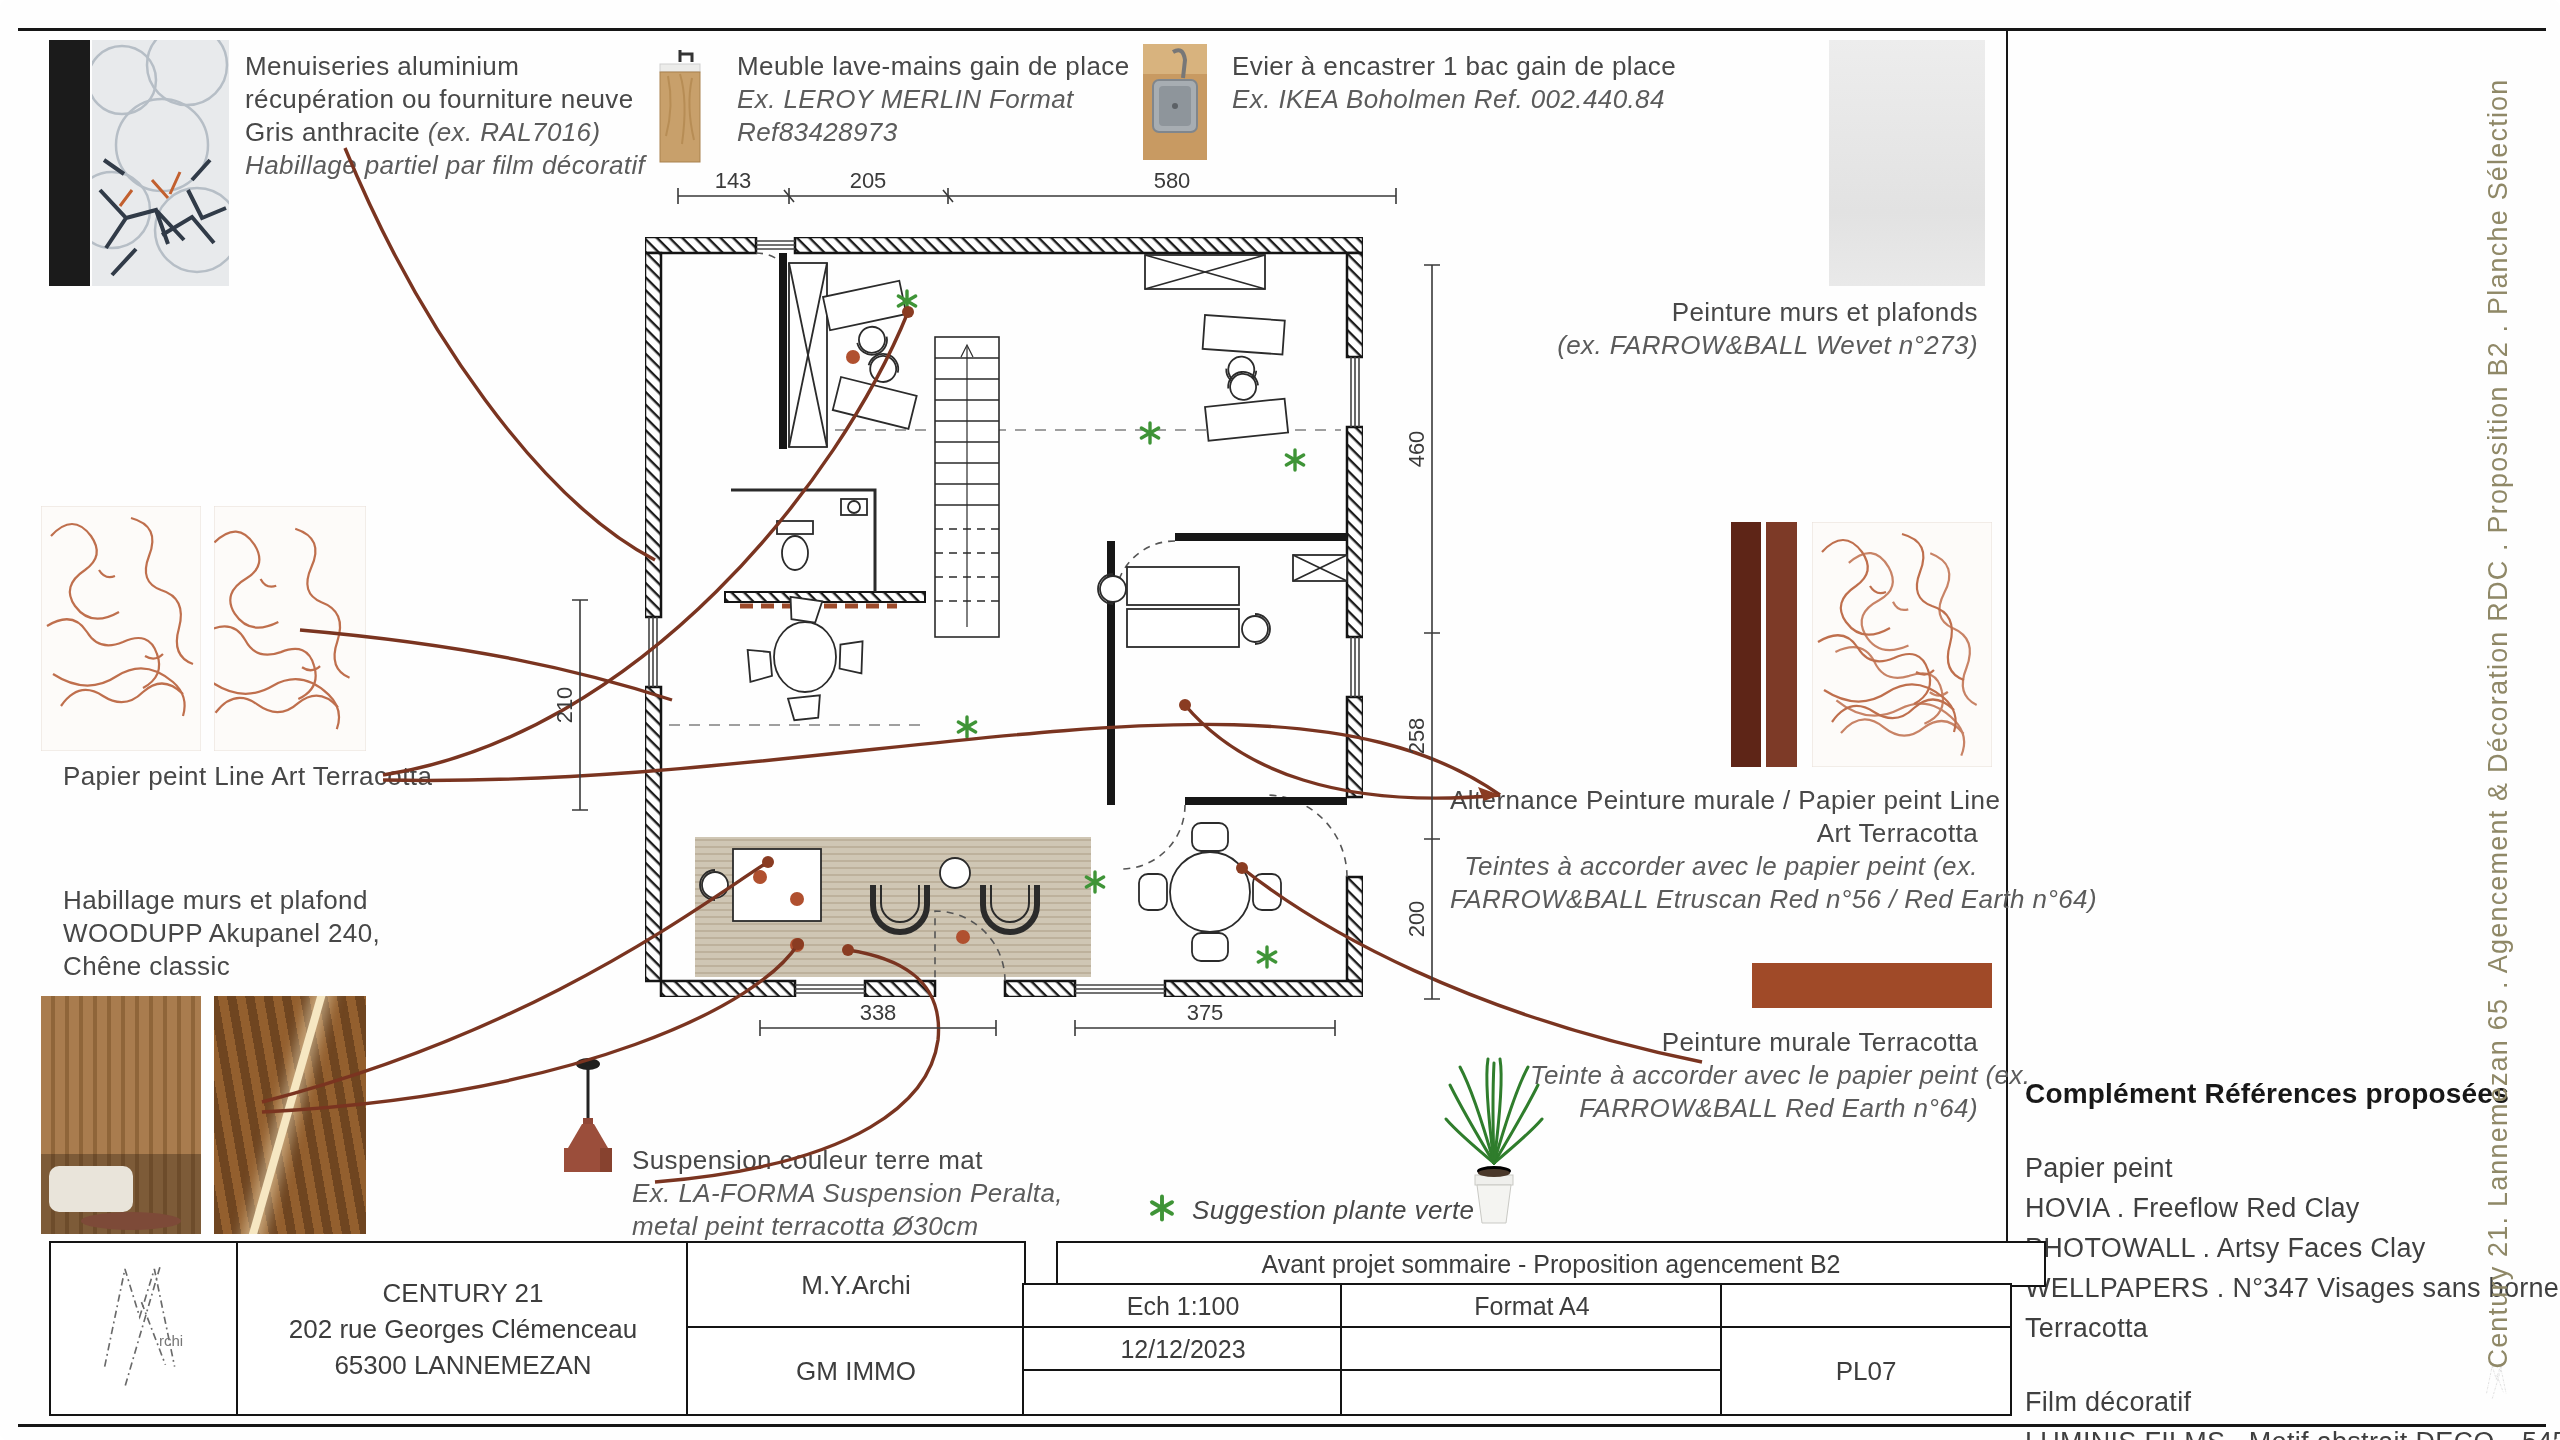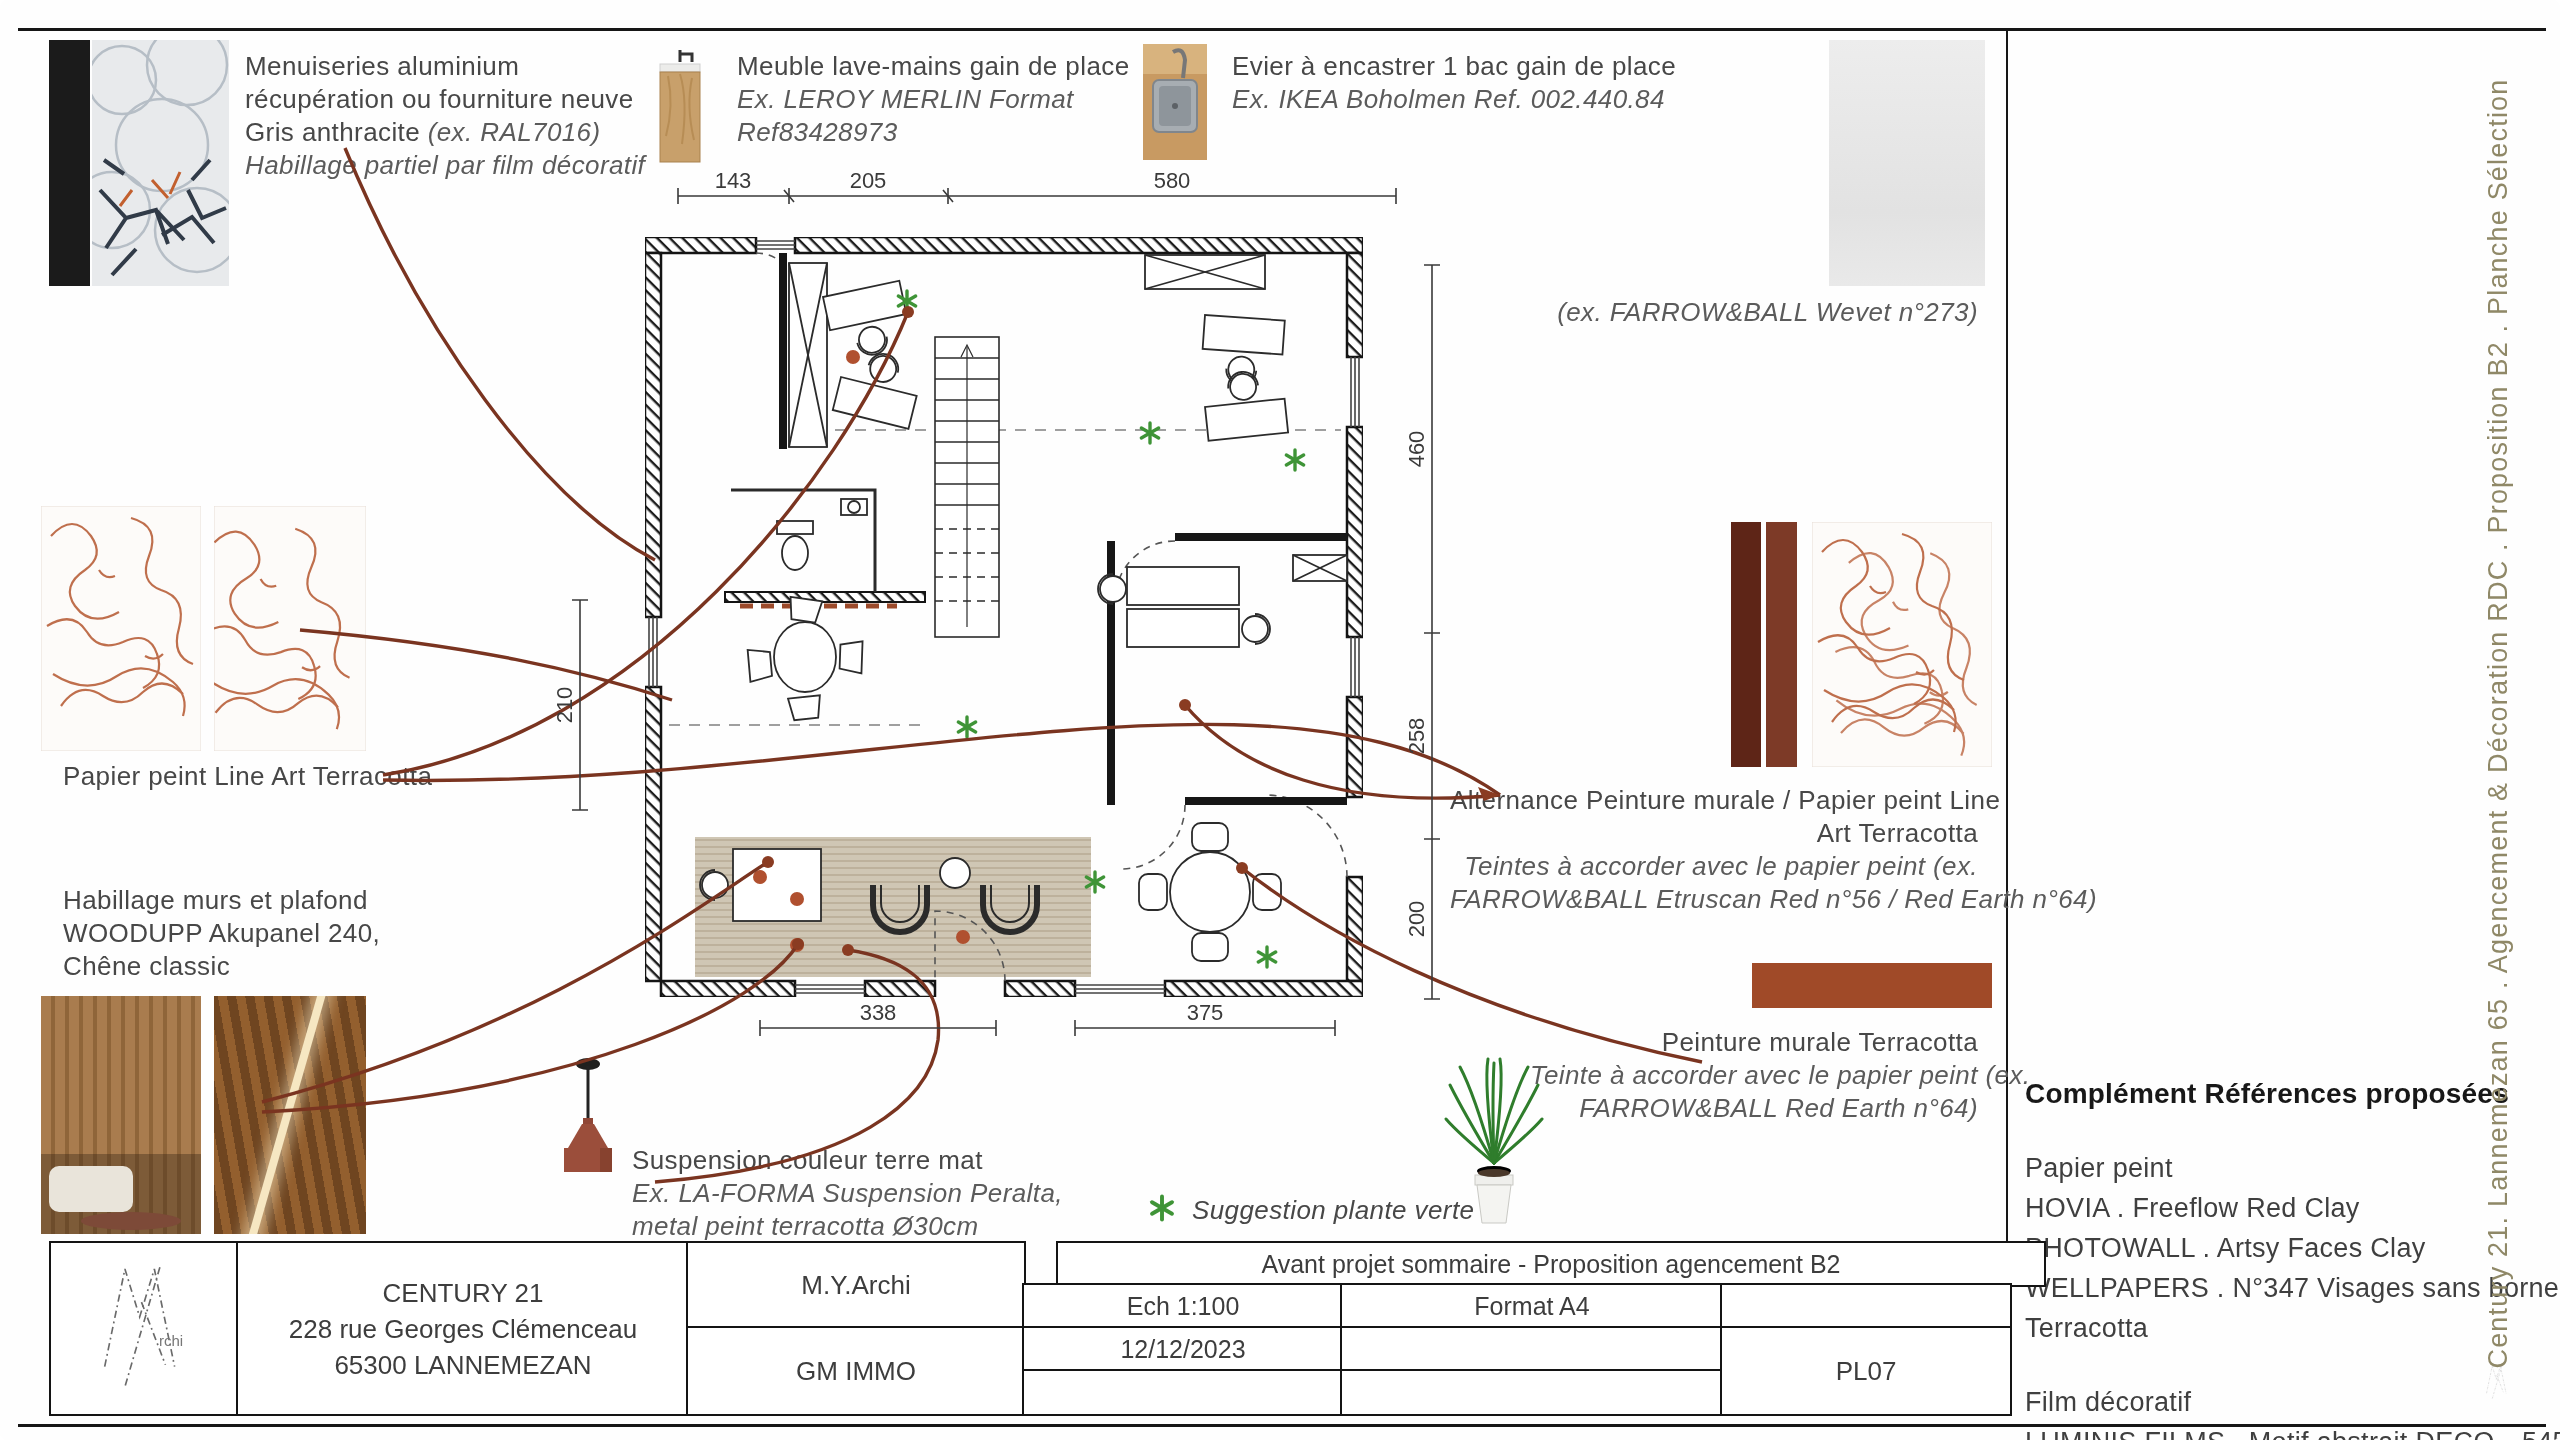--- a/index.html
+++ b/index.html
@@ -101,20 +101,21 @@
     <rect x="16" y="42" width="32" height="40" rx="4" fill="#8e959b"></rect>
     <circle cx="32" cy="62" r="3" fill="#5c6166"></circle>
   </svg>
   <div class="abs ann" style="left:1232px;top:50px;">
     <div>Evier à encastrer 1 bac gain de place</div>
     <div class="it">Ex. IKEA Boholmen Ref. 002.440.84</div>
   </div>
 
   <div class="abs greyswatch" style="left:1829px;top:40px;width:156px;height:246px;"></div>
   <div class="abs ann ra" style="left:1530px;top:296px;width:448px;">
+    <div>Peinture murs et plafonds</div>
     <div class="it">(ex. FARROW&amp;BALL Wevet n°273)</div>
   </div>
 
   <svg class="abs" style="left:41px;top:506px;" width="160" height="245" viewBox="0 0 160 245">
     <rect width="160" height="245" fill="#fdfbf9" stroke="#e7ded6"></rect>
     <use href="#lineartfaces"></use>
   </svg>
   <svg class="abs" style="left:214px;top:506px;" width="152" height="245" viewBox="0 0 152 245">
     <rect width="152" height="245" fill="#fdfbf9" stroke="#e7ded6"></rect>
     <g transform="translate(-8,6) rotate(3)">
@@ -447,21 +448,21 @@
       <svg width="150" height="150" viewBox="0 0 100 150">
         <g transform="translate(6,4) scale(0.92)">
             <use href="#mylogo"></use>
           </g>
         <text x="64" y="92" font-size="15" fill="#777">rchi</text>
       </svg>
     </div>
     <div class="cell" style="left:236px;top:1241px;width:450px;height:171px;font-size:26px;line-height:36px;">
       <div>
         <div>CENTURY 21</div>
-        <div>228 rue Georges Clémenceau</div>
+        <div>202 rue Georges Clémenceau</div>
         <div>65300 LANNEMEZAN</div>
       </div>
     </div>
     <div class="cell" style="left:686px;top:1241px;width:336px;height:85px;font-size:26px;">
       <span>M.Y.Archi</span>
     </div>
     <div class="cell" style="left:686px;top:1326px;width:336px;height:86px;font-size:26px;text-align:center;">
       <span>GM IMMO</span>
     </div>
     <div class="cell" style="left:1056px;top:1241px;width:986px;height:42px;font-size:25px;">

